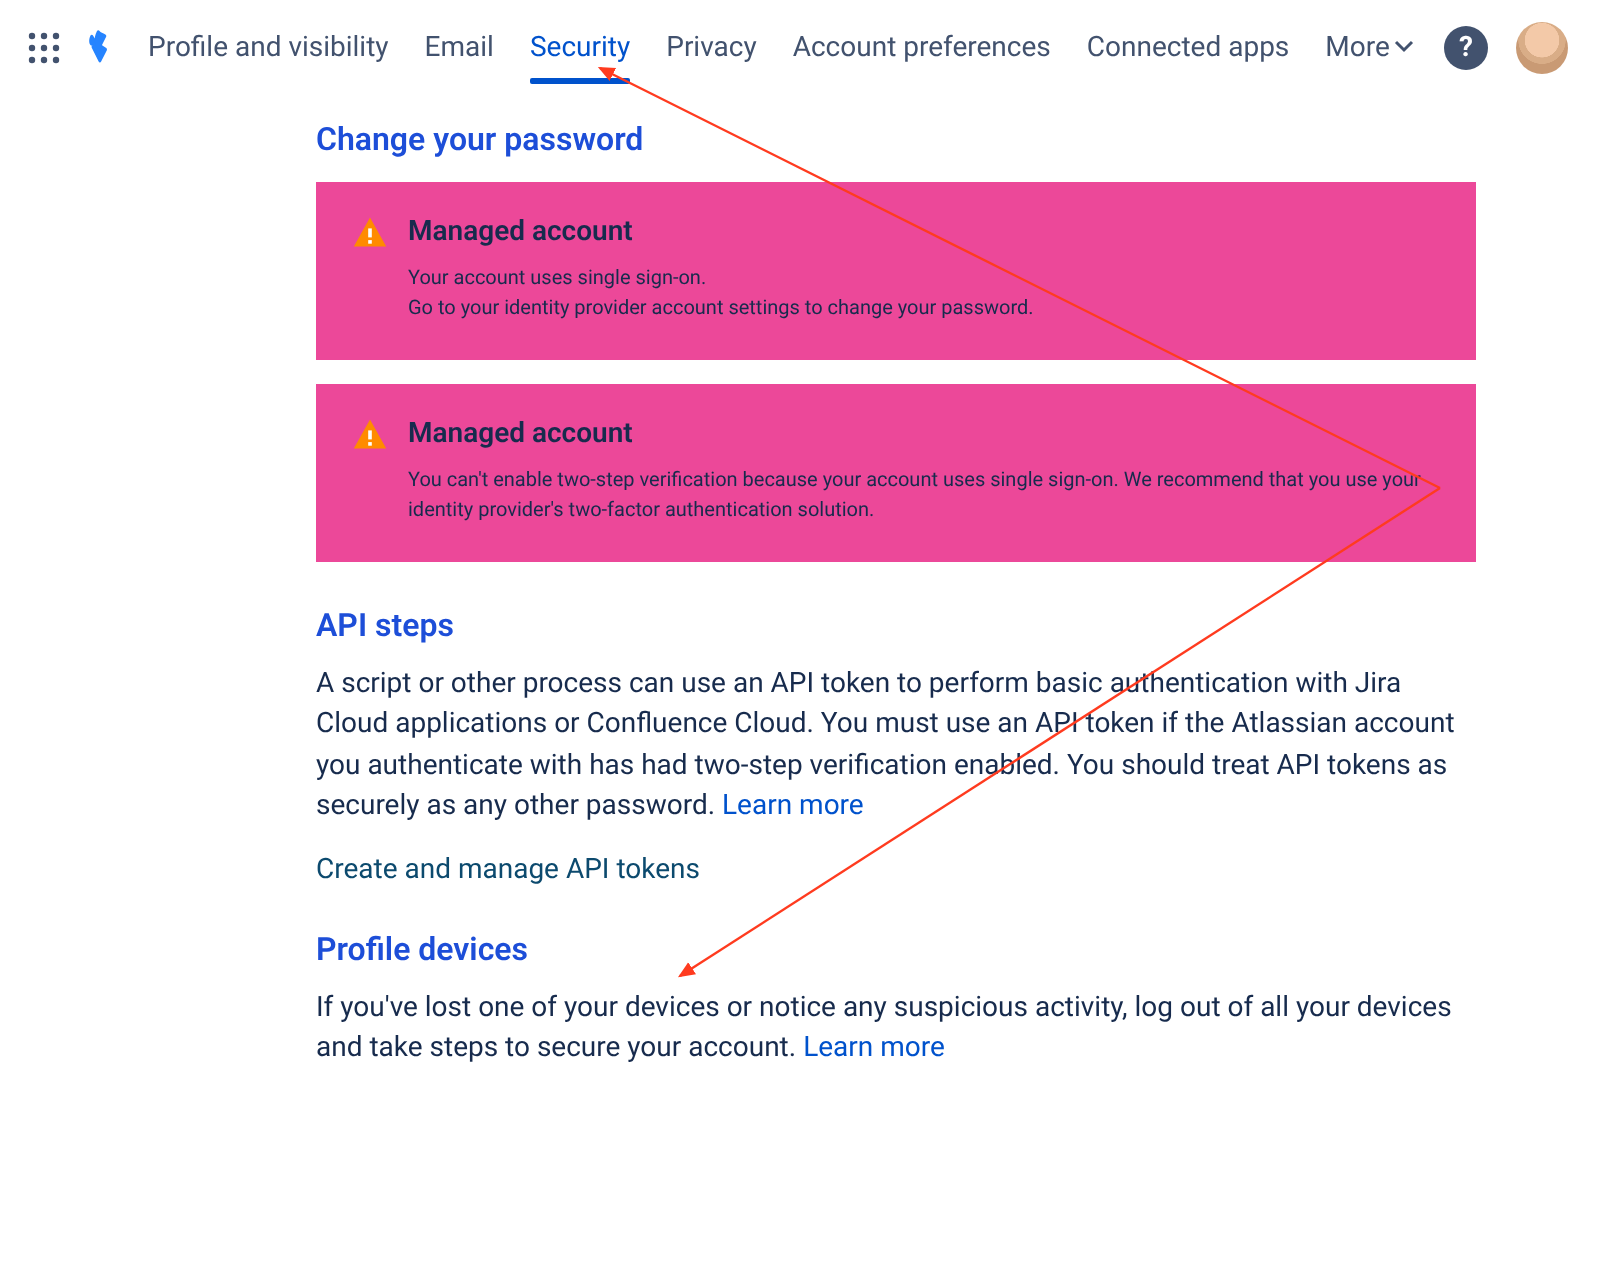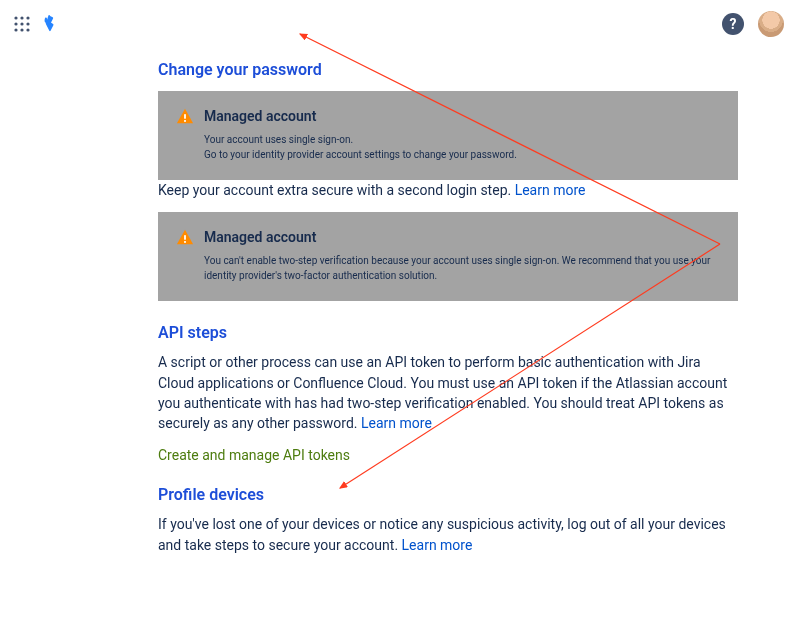--- a/index.html
+++ b/index.html
@@ -31,30 +31,30 @@
     .more-caret { display:inline-block; margin-left:2px;}
     .topbar-right { position:absolute; right:16px; display:flex; align-items:center; gap:14px;}
     .help-icon { width:22px; height:22px; border-radius:50%; background:#42526E; color:#fff; display:flex; align-items:center; justify-content:center; font-size:14px; font-weight:700;}
     .avatar { width:26px; height:26px; border-radius:50%; background: radial-gradient(circle at 50% 35%, #f3c9a8 0 40%, #d9ad87 41% 55%, #c99a74 56% 100%); }
     .content { max-width: 580px; margin-left: 158px; padding-top: 8px; }
     h3.section-title { font-size: 16px; font-weight: 600; color:#1d4ed8; margin-top: 22px; margin-bottom: 10px;}
     h3.section-title.first { margin-top: 4px; }
     .section-desc { font-size: 14px; color:#172B4D; line-height: 1.45; }
     .link { color:#0052CC; cursor:pointer; }
     .warn-box {
-      background:#a3a3a3;
+      background:#ec4899;
       padding: 16px 18px 18px 18px;
       margin-top: 12px;
     }
     .warn-head { display:flex; align-items:center; gap:10px; margin-bottom:8px;}
     .warn-icon { width:18px; height:18px; color:#FF8B00; display:flex; align-items:center; justify-content:center;}
     .warn-title { font-weight:600; font-size:14px; color:#172B4D;}
     .warn-body { font-size:10px; color:#172B4D; line-height:1.45; padding-left: 28px; }
     .action-link { margin-top: 14px; }
-    .action-link a { color:#4d7c0f; font-size:14px; cursor:pointer;text-align:center;}
+    .action-link a { color:#0c4a6e; font-size:14px; cursor:pointer;text-align:center;}
     svg.annot { position:absolute; top:0; left:0; width:800px; height:638px; pointer-events:none; }
   </style>
 </head>
 <body>
 
 <div class="topbar">
   <span class="apps-icon">
     <svg width="16" height="16" viewBox="0 0 16 16">
         <g fill="currentColor">
           <circle cx="2" cy="2" r="1.6"></circle>
@@ -69,20 +69,31 @@
         </g>
       </svg>
   </span>
   <span class="logo-icon">
     <svg width="20" height="20" viewBox="0 0 32 32">
         <path fill="#2684FF" d="M12 14c-1 0-1.5.8-1 1.8l5.5 11c.5 1 1.5 1 2 0L23 18c.5-1 0-2-1-2.5C18 13 14 10 12 6c-.4-.8-1.6-.8-2 0C8 10 9 15 12 14z"></path>
         <path fill="#0052CC" d="M16 2c-.8 0-1.3.9-.9 1.6C18 9 21 12 25 14c1 .5 1.5 1.5 1 2.5l-4.5 9c-.5 1-1.5 1-2 0L9 6c-.5-1 0-2 1-2 2 0 4 0 6-2z" opacity="0"></path>
         <path fill="#2684FF" d="M17.2 2.3c-.4-.8-1.6-.8-2 0-3 6-2 11 1 14 .5.5 1.3.5 1.7-.1l4.6-9.2c.4-.8 0-1.4-.6-1.9C20 4 18 3.5 17.2 2.3z"></path>
       </svg>
   </span>
+  <div class="tabs">
+    <span class="tab">Profile and visibility</span>
+    <span class="tab">Email</span>
+    <span class="tab active">Security</span>
+    <span class="tab">Privacy</span>
+    <span class="tab">Account preferences</span>
+    <span class="tab">Connected apps</span>
+    <span class="tab"><span>More</span><span class="more-caret"><svg width="10" height="10" viewBox="0 0 10 10">
+            <path d="M1 3l4 4 4-4" stroke="currentColor" stroke-width="1.5" fill="none"></path>
+          </svg></span></span>
+  </div>
   <div class="topbar-right">
     <span class="help-icon">?</span>
     <span class="avatar"></span>
   </div>
 </div>
 
 <div class="content">
 
   <h3 class="section-title first">Change your password</h3>
   <div class="warn-box">
@@ -93,21 +104,20 @@
             <rect x="9" y="8" width="2" height="5" fill="#fff"></rect>
             <rect x="9" y="14.5" width="2" height="2" fill="#fff"></rect>
           </svg>
         </span>
       <span class="warn-title">Managed account</span>
     </div>
     <div class="warn-body" style="white-space:pre-line;">Your account uses single sign-on.
 Go to your identity provider account settings to change your password.</div>
   </div>
 
-  <p class="section-desc"><span>Keep your account extra secure with a second login step. </span><span class="link">Learn more</span></p>
   <div class="warn-box">
     <div class="warn-head">
       <span class="warn-icon">
           <svg width="18" height="18" viewBox="0 0 20 20">
             <path fill="#FF8B00" d="M10 2l9 16H1L10 2z"></path>
             <rect x="9" y="8" width="2" height="5" fill="#fff"></rect>
             <rect x="9" y="14.5" width="2" height="2" fill="#fff"></rect>
           </svg>
         </span>
       <span class="warn-title">Managed account</span>

